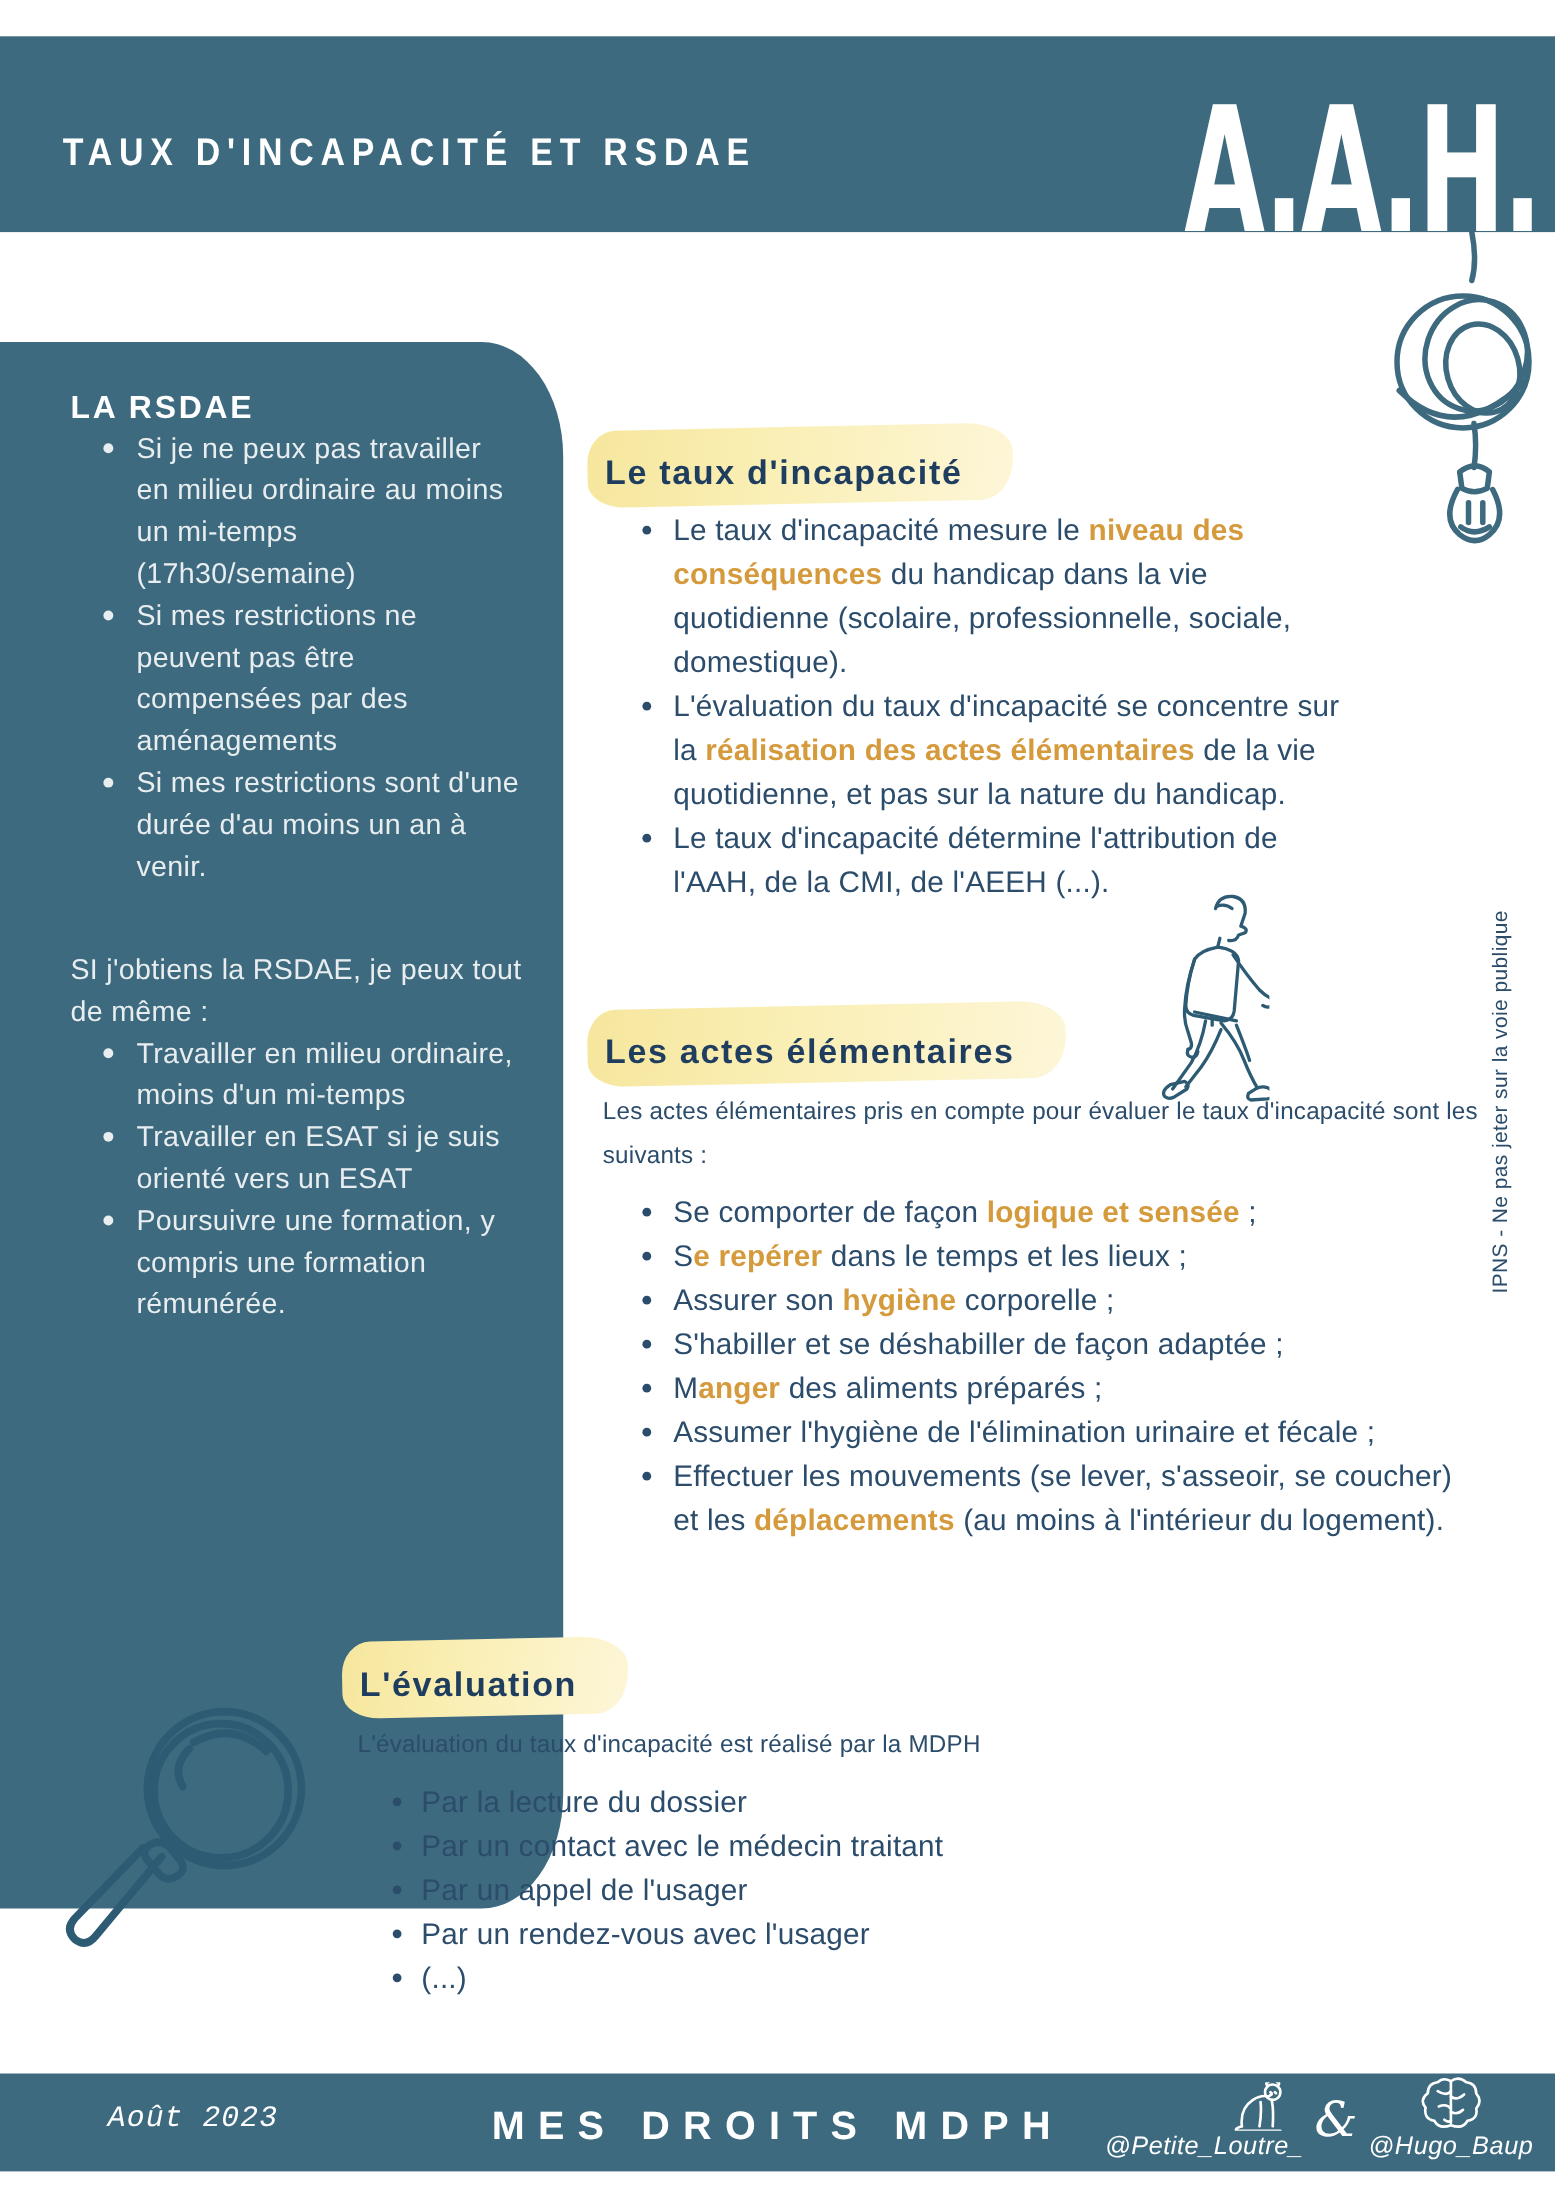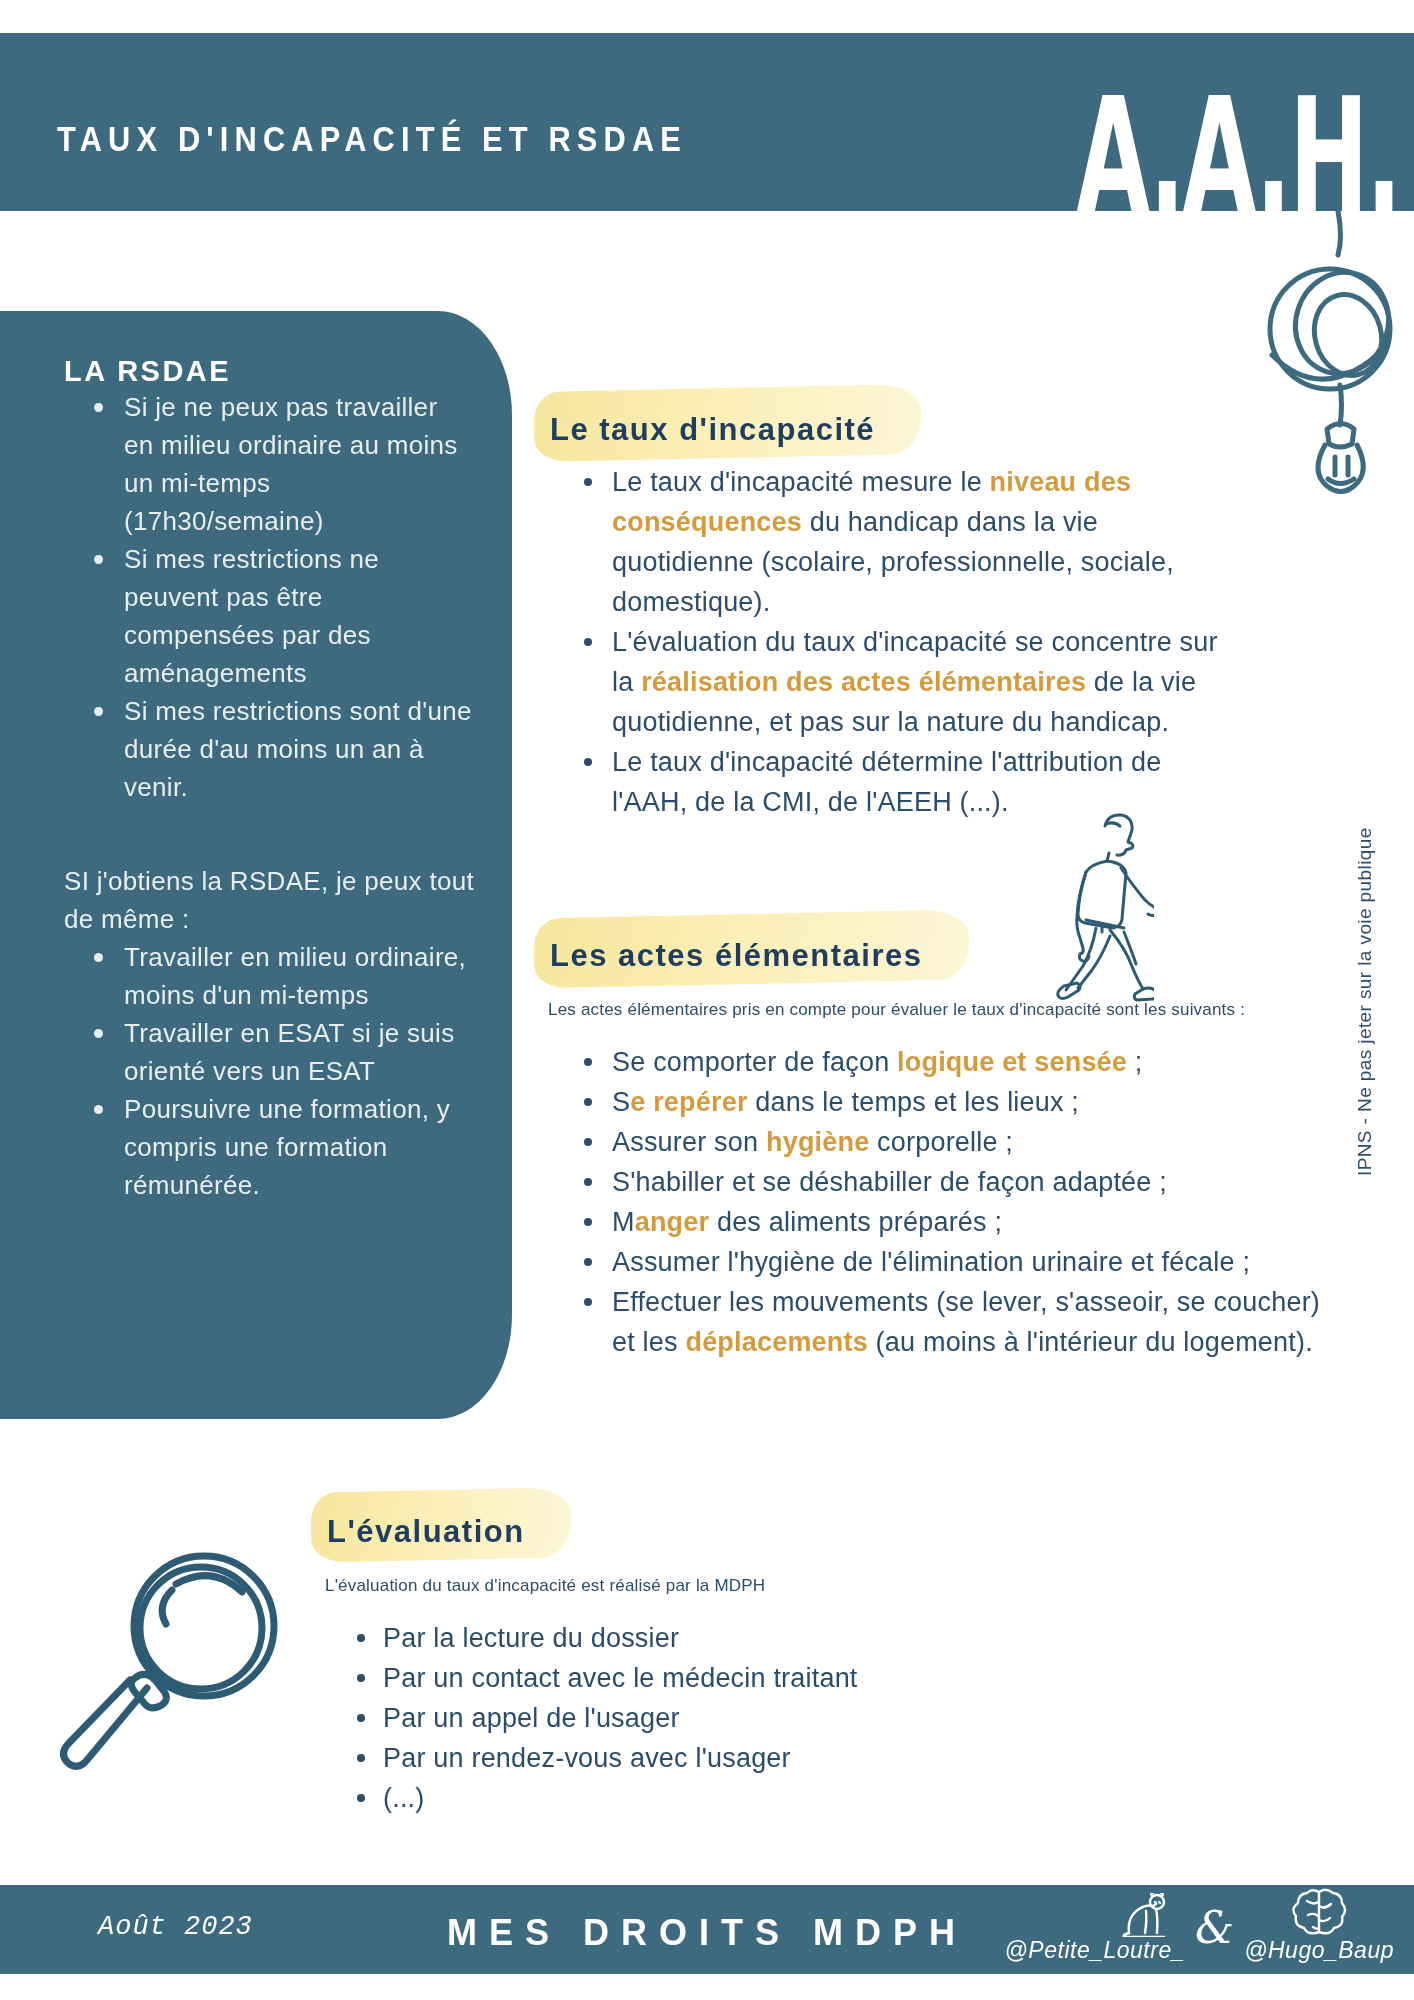--- a/index.html
+++ b/index.html
@@ -26,21 +26,21 @@
   }
   .aah{
     position:absolute;right:14px;top:44px;color:#fff;font-size:158px;font-weight:bold;
     line-height:1;letter-spacing:-4px;white-space:nowrap;
     transform:scaleX(0.60);transform-origin:right center;
     font-family:"DejaVu Sans",sans-serif;
   }
 
   
   .sidebar{
-    position:absolute;left:0;top:311px;width:512px;height:1108px;background:var(--teal);
+    position:absolute;left:0;top:311px;width:512px;height:1424px;background:var(--teal);
     border-radius:0 74px 74px 0 / 0 104px 104px 0;
     padding:44px 38px 0 64px;color:var(--sidebar-text);
   }
   .sidebar h2{font-size:29px;font-weight:bold;letter-spacing:2.5px;color:#fff;}
   .sidebar p{font-size:26px;line-height:38px;letter-spacing:0.3px;margin-top:18px;}
   .sidebar p.second{margin-top:56px;}
   .sidebar ul{list-style:none;margin-top:0;padding-left:60px;}
   .sidebar li{position:relative;font-size:26px;line-height:38px;letter-spacing:0.3px;}
   .sidebar li::before{
     content:"";position:absolute;left:-30px;top:15px;width:9px;height:9px;border-radius:50%;
@@ -51,21 +51,21 @@
   .sec{position:absolute;}
   .sec h3{font-size:31px;font-weight:bold;color:var(--navy-heading);letter-spacing:1.5px;white-space:nowrap;}
   .swash{position:relative;display:inline-block;padding:2px 6px 2px 2px;}
   .swash::before{
     content:"";position:absolute;left:-14px;right:-40px;top:-22px;bottom:-8px;
     background:linear-gradient(100deg,#F6E69D 0%,var(--highlight-yellow) 45%,#FDF6D8 100%);
     border-radius:26px 42px 30px 34px / 30px 26px 38px 22px;
     transform:rotate(-1.2deg);z-index:0;
   }
   .swash > span{position:relative;z-index:1;}
-  .sec p.intro{font-size:17px;line-height:40px;color:var(--navy-text);margin-top:14px;letter-spacing:0.2px;}
+  .sec p.intro{font-size:22px;line-height:40px;color:var(--navy-text);margin-top:14px;letter-spacing:0.2px;}
   .sec ul{list-style:none;margin-top:12px;padding-left:64px;}
   .sec li{position:relative;font-size:27px;line-height:40px;color:var(--navy-text);letter-spacing:0.2px;}
   .sec li::before{
     content:"";position:absolute;left:-28px;top:16px;width:8px;height:8px;border-radius:50%;
     background:var(--navy-text);
   }
   .hl-text{color:var(--orange);font-weight:bold;}
 
   .sec-taux{left:548px;top:410px;width:694px;}
   .sec-actes{left:548px;top:936px;width:800px;}

